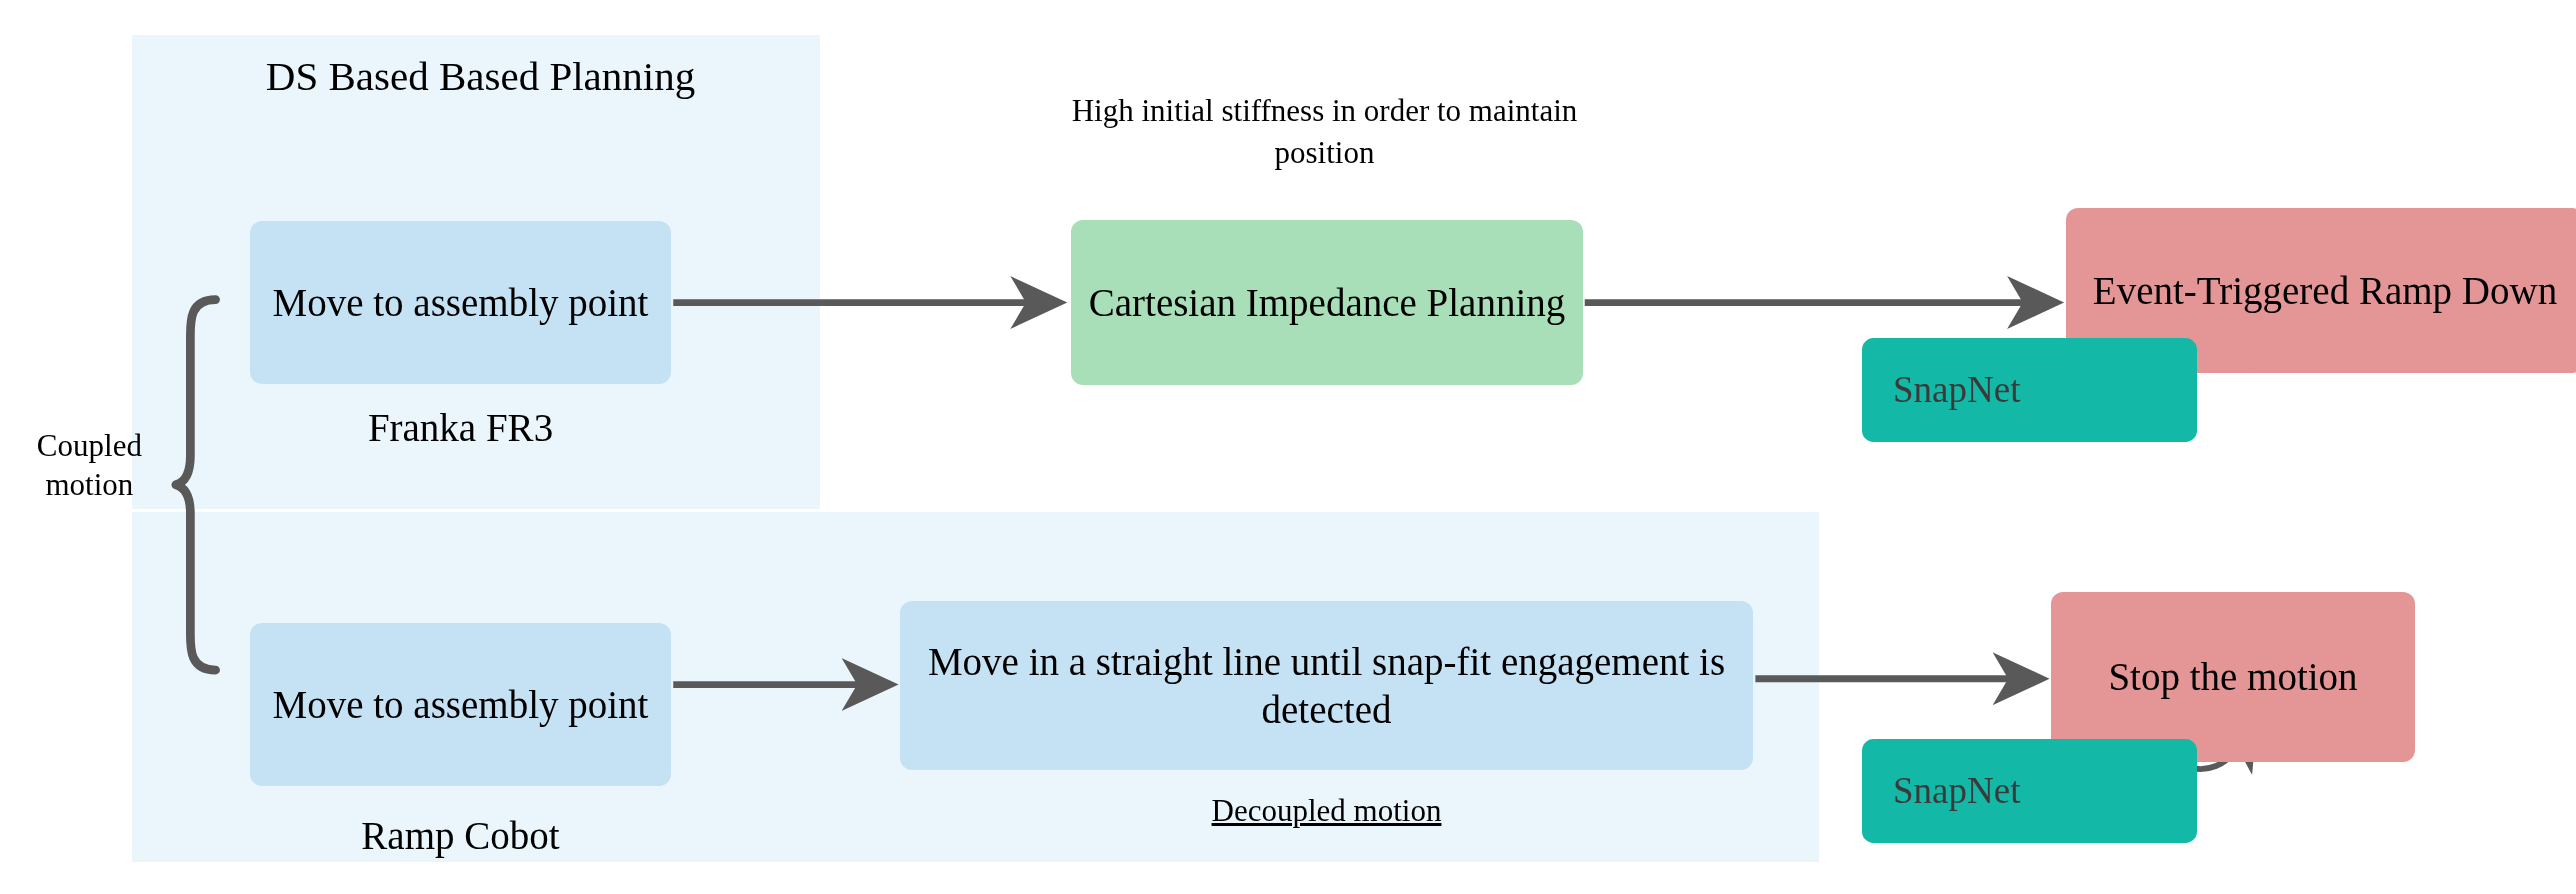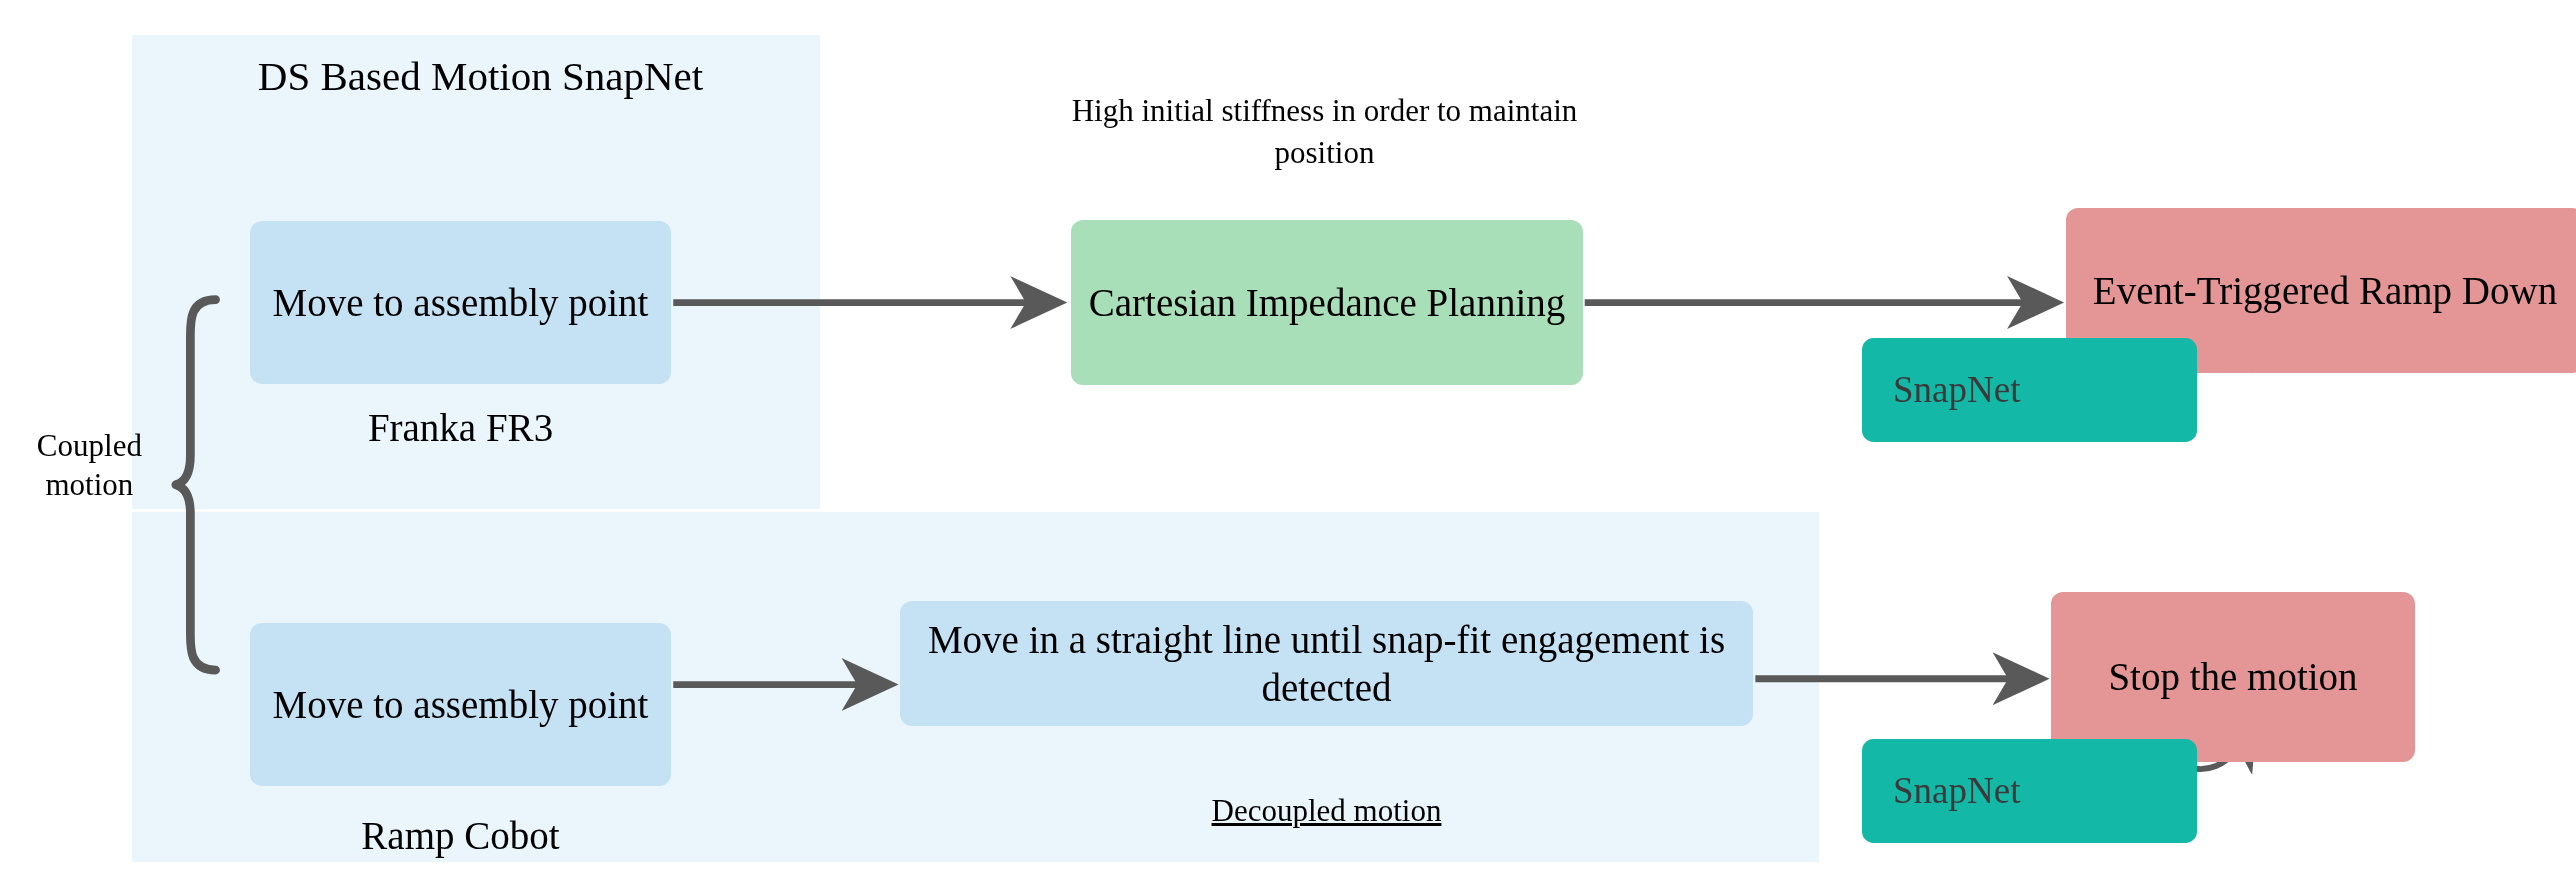--- a/index.html
+++ b/index.html
@@ -18,21 +18,21 @@
       justify-content:center;text-align:center;box-sizing:border-box;
       line-height:1.22;}
   .blue{background:#c5e2f5;}
   .green{background:#a8dfb8;}
   .red{background:#e49696;}
   .gray{background:#14b8a6;color:#3a3a3a;}
 
   #node-move-franka{left:250px;top:221px;width:421px;height:163px;font-size:39px;padding:0 13.6px;}
   #node-move-heal{left:250px;top:623px;width:421px;height:163px;font-size:39px;padding:0 13.6px;}
   #node-cartesian{left:1071px;top:220px;width:512px;height:165px;font-size:39px;padding:0 15.5px;}
-  #node-straight{left:900px;top:601px;width:853px;height:125px;font-size:39px;padding:0 19.4px;}
+  #node-straight{left:900px;top:601px;width:853px;height:169px;font-size:39px;padding:0 19.4px;}
   #node-ramp-down{left:2066px;top:208px;width:518px;height:165px;font-size:39px;padding:0 9.7px;}
   #node-stop{left:2051px;top:592px;width:364px;height:170px;font-size:39px;padding:0 9.7px;}
 
   #snapnet-top{left:1862px;top:338px;width:335px;height:104px;font-size:37px;
       justify-content:flex-start;padding-left:31px;border-radius:11.6px;}
   #snapnet-bottom{left:1862px;top:739px;width:335px;height:104px;font-size:37px;
       justify-content:flex-start;padding-left:31px;border-radius:11.6px;}
 
   .caption{position:absolute;text-align:center;white-space:nowrap;}
   #cap-franka{left:250px;top:405px;width:421px;font-size:39px;font-family:Liberation Serif, serif;}
@@ -47,21 +47,21 @@
       pointer-events:none;}
 </style>
 </head>
 <body>
 
 <div id="stage">
 
   <div class="panel" id="panel-top"></div>
   <div class="panel" id="panel-bottom"></div>
 
-  <div class="panel-title">DS Based Motion SnapNet</div>
+  <div class="panel-title">DS Based Based Planning</div>
 
   <div class="caption" id="cap-stiffness">High initial stiffness in order to maintain position</div>
   <div class="caption" id="cap-coupled">Coupled motion</div>
 
   <svg class="overlay" viewBox="0 0 2656 922">
     <defs>
       <marker id="ah" markerWidth="9" markerHeight="9" refX="7.2" refY="4.5" orient="auto" markerUnits="strokeWidth">
         <path d="M0,0.6 L8.4,4.5 L0,8.4 L2.3,4.5 Z" fill="#595959"></path>
       </marker>
       <marker id="ah2" markerWidth="10" markerHeight="10" refX="6" refY="5" orient="auto" markerUnits="strokeWidth">

